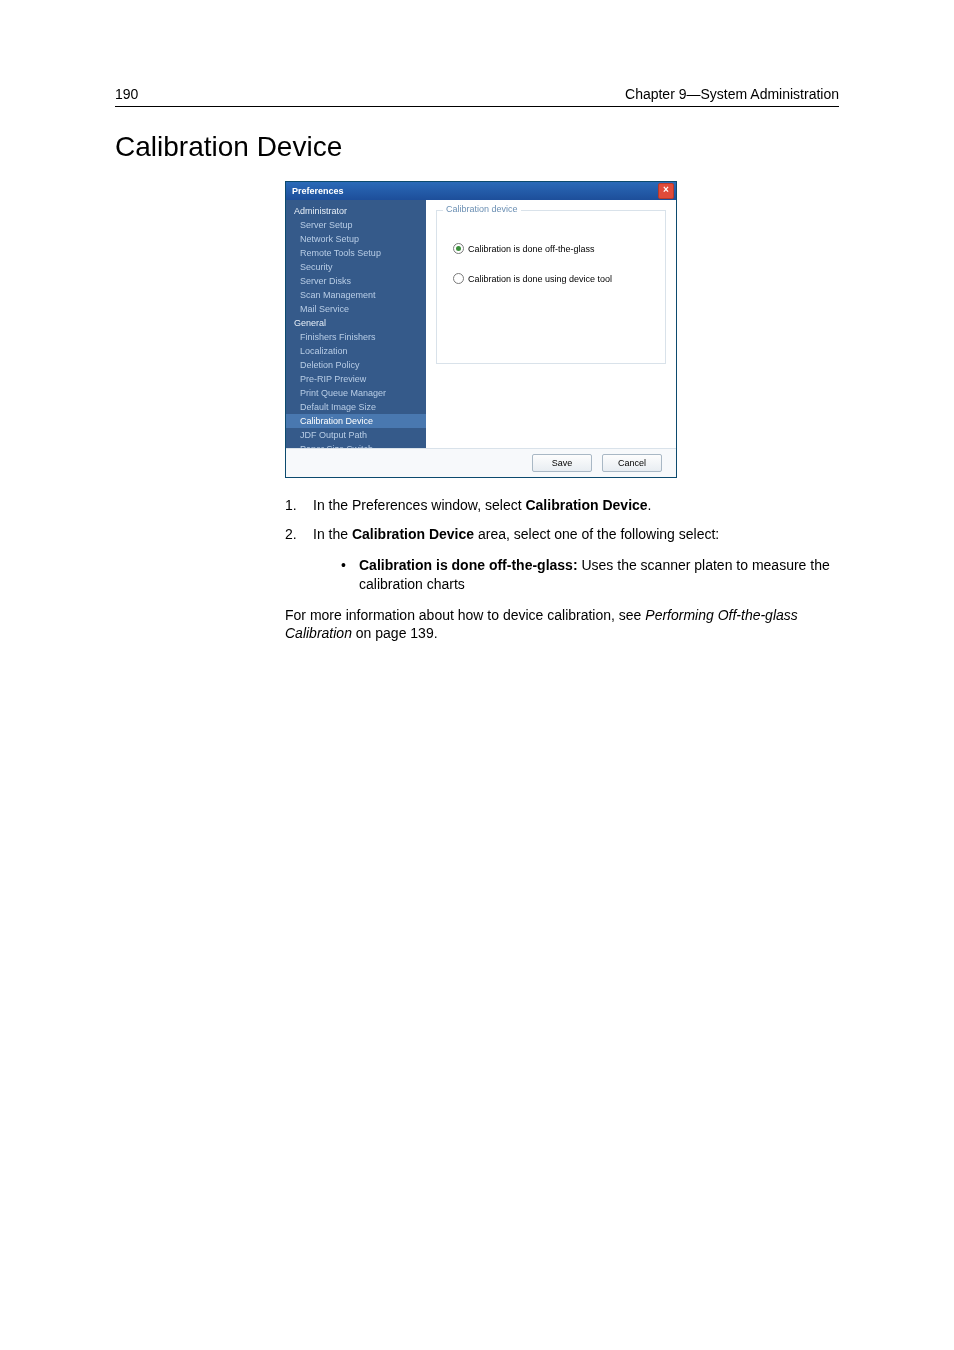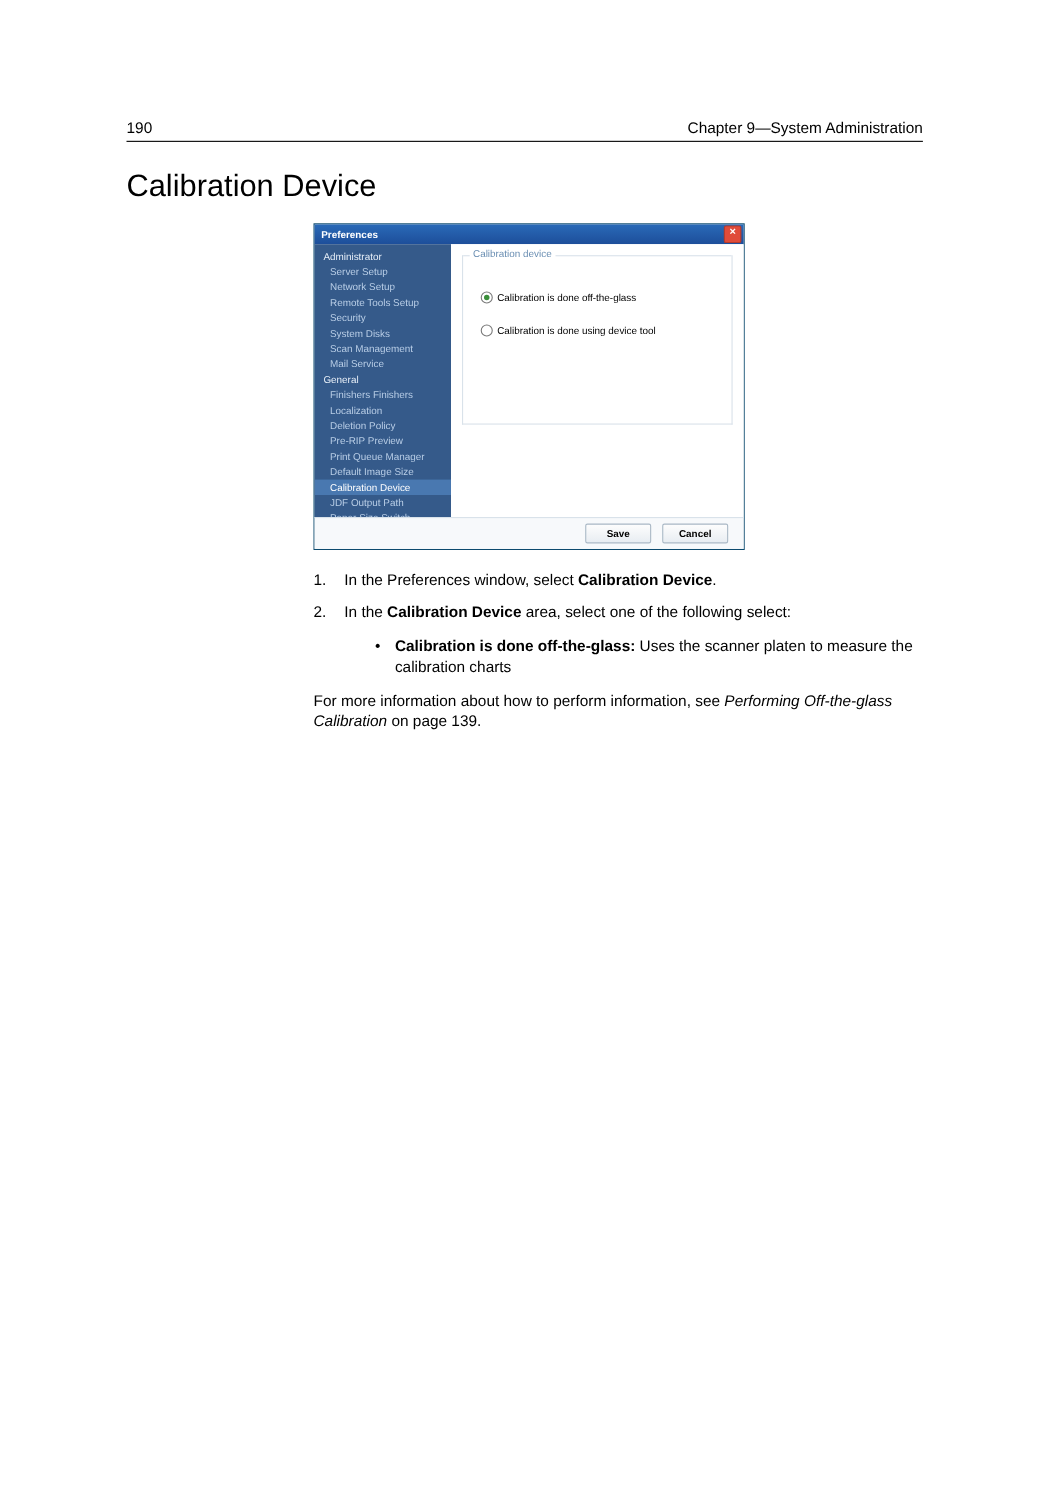--- a/index.html
+++ b/index.html
@@ -6,21 +6,21 @@
     margin: 0;
     padding: 0;
     background: #fff;
     font-family: Arial, Helvetica, sans-serif;
     width: 954px;
     height: 1350px;
     position: relative;
     color: #000;
   }
   .page {
-    padding: 108px 115px 0 115px;
+    padding: 86px 115px 0 115px;
   }
   .runhead {
     display: flex;
     justify-content: space-between;
     font-size: 14px;
     border-bottom: 1px solid #000;
     padding-bottom: 4px;
     margin-bottom: 24px;
   }
   .section-title {
@@ -59,21 +59,21 @@
     line-height: 12px;
     font-size: 10px;
     font-family: sans-serif;
     border-radius: 2px;
   }
   .prefs-body {
     display: flex;
     height: 248px;
   }
   .prefs-sidebar {
-    width: 124px;
+    width: 140px;
     background: #355a8a;
     color: #cdd9e8;
     padding: 4px 0;
     overflow: hidden;
   }
   .sb-group {
     padding: 2px 8px;
     font-size: 9px;
     color: #e6eef7;
   }
@@ -152,21 +152,20 @@
     padding: 0 14px;
   }
   .btn {
     width: 60px;
     height: 18px;
     font-size: 9px;
     border: 1px solid #a9b8c5;
     background: linear-gradient(#fdfdfd,#e8edf2);
     border-radius: 2px;
     cursor: pointer;
-    font-weight: bold;
   }
 
   .body-text {
     margin-left: 170px;
     font-size: 14px;
     line-height: 1.35;
   }
   ol.steps {
     padding-left: 0;
     margin: 0 0 12px 0;
@@ -227,21 +226,21 @@
         <span>Preferences</span>
         <span class="close-btn">×</span>
       </div>
       <div class="prefs-body">
         <div class="prefs-sidebar">
           <div class="sb-group">Administrator</div>
           <div class="sb-item">Server Setup</div>
           <div class="sb-item">Network Setup</div>
           <div class="sb-item">Remote Tools Setup</div>
           <div class="sb-item">Security</div>
-          <div class="sb-item">System Disks</div>
+          <div class="sb-item">Server Disks</div>
           <div class="sb-item">Scan Management</div>
           <div class="sb-item">Mail Service</div>
           <div class="sb-group">General</div>
           <div class="sb-item">Finishers Finishers</div>
           <div class="sb-item">Localization</div>
           <div class="sb-item">Deletion Policy</div>
           <div class="sb-item">Pre-RIP Preview</div>
           <div class="sb-item">Print Queue Manager</div>
           <div class="sb-item">Default Image Size</div>
           <div class="sb-item selected">Calibration Device</div>
@@ -278,17 +277,17 @@
       <li>
         <span>In the </span><span class="bold">Calibration Device</span><span> area, select one of the following select:</span>
         <ul class="bullets">
           <li>
             <span class="bold">Calibration is done off-the-glass:</span><span> Uses the scanner platen to measure the calibration charts</span>
           </li>
         </ul>
       </li>
     </ol>
     <div class="closing">
-      <span>For more information about how to perform information, see </span><span class="italic">Performing Off-the-glass Calibration</span><span> on page 139.</span>
+      <span>For more information about how to device calibration, see </span><span class="italic">Performing Off-the-glass Calibration</span><span> on page 139.</span>
     </div>
   </div>
 
 </div>
 
 </body></html>

